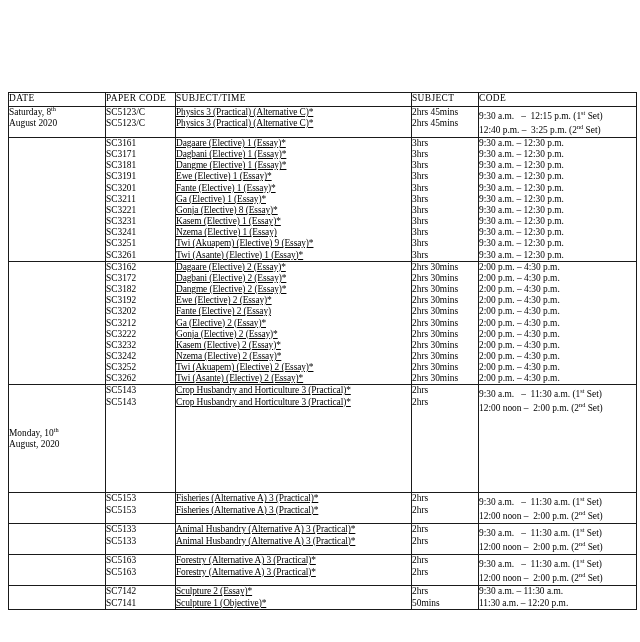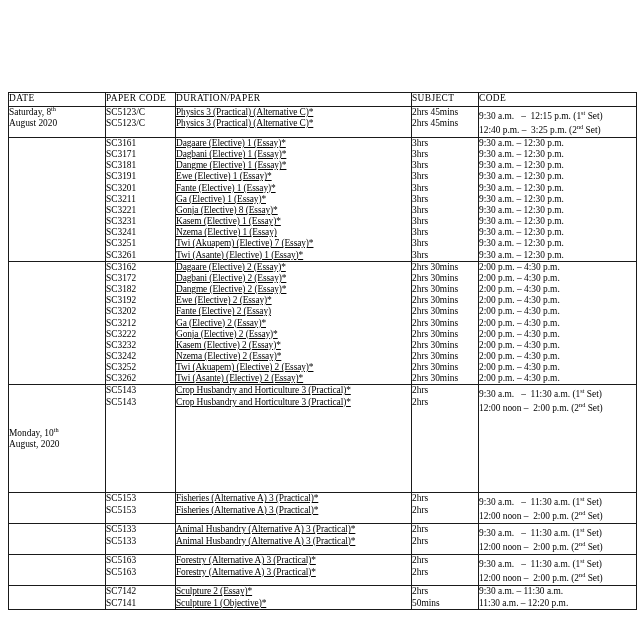--- a/index.html
+++ b/index.html
@@ -76,21 +76,21 @@
       <col class="c-date">
         <col class="c-code">
         <col class="c-subj">
         <col class="c-dur">
         <col class="c-time">
     </colgroup>
     <thead>
       <tr>
         <th>DATE</th>
         <th>PAPER CODE</th>
-        <th>DURATION/PAPER</th>
+        <th>SUBJECT/TIME</th>
         <th>SUBJECT</th>
         <th>CODE</th>
       </tr>
     </thead>
     <tbody id="tbody">
         <tr>
           <td class="cell-date">
             <span class="line">Saturday, 8<sup>th</sup></span>
             <span class="line">August 2020</span>
           </td>
@@ -129,21 +129,21 @@
           <td class="blockcell">
             <span class="line tight">Dagaare (Elective) 1 (Essay)*</span>
             <span class="line tight">Dagbani (Elective) 1 (Essay)*</span>
             <span class="line tight">Dangme (Elective) 1 (Essay)*</span>
             <span class="line tight">Ewe (Elective) 1 (Essay)*</span>
             <span class="line tight">Fante (Elective) 1 (Essay)*</span>
             <span class="line tight">Ga (Elective) 1 (Essay)*</span>
             <span class="line tight">Gonja (Elective) 8 (Essay)*</span>
             <span class="line tight">Kasem (Elective) 1 (Essay)*</span>
             <span class="line tight">Nzema (Elective) 1 (Essay)</span>
-            <span class="line tight">Twi (Akuapem) (Elective) 7 (Essay)*</span>
+            <span class="line tight">Twi (Akuapem) (Elective) 9 (Essay)*</span>
             <span class="line tight">Twi (Asante) (Elective) 1 (Essay)*</span>
           </td>
           <td class="blockcell">
             <span class="line">3hrs</span>
             <span class="line">3hrs</span>
             <span class="line">3hrs</span>
             <span class="line">3hrs</span>
             <span class="line">3hrs</span>
             <span class="line">3hrs</span>
             <span class="line">3hrs</span>

